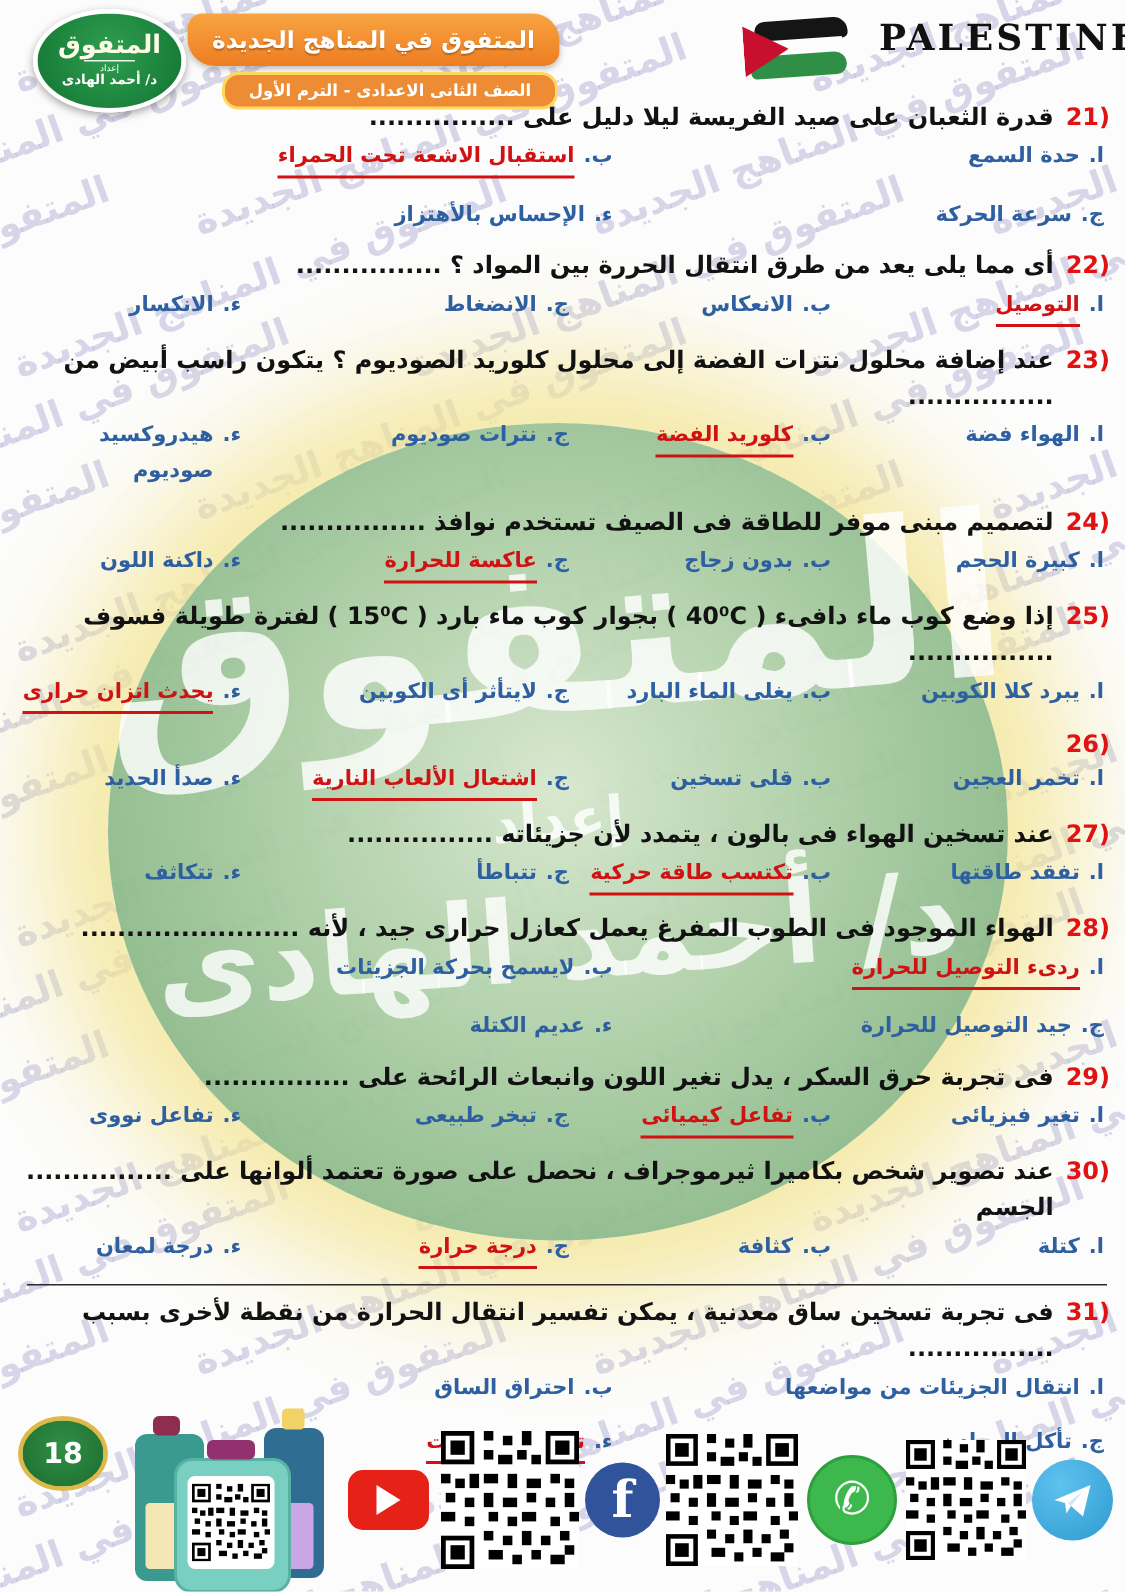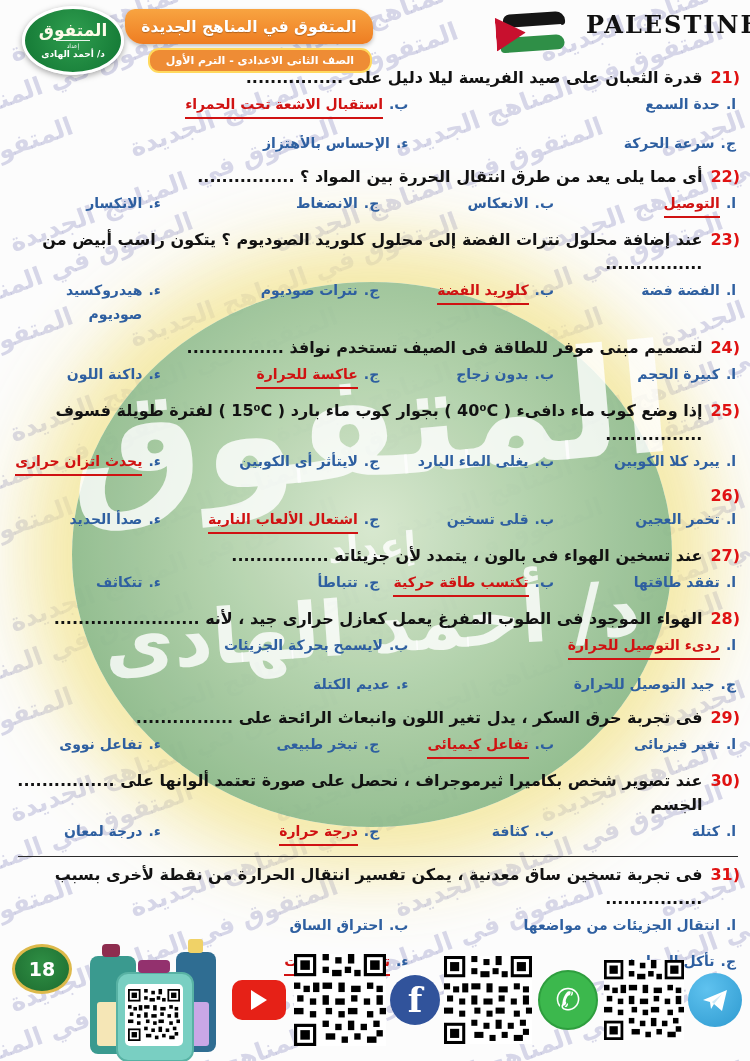--- a/index.html
+++ b/index.html
@@ -235,21 +235,21 @@
       </div>
     </div>
     <div class="question">
       <div class="q-line">
         <span class="q-num">23)</span>
         <span class="q-text">عند إضافة محلول نترات الفضة إلى محلول كلوريد الصوديوم ؟ يتكون راسب أبيض من ................</span>
       </div>
       <div class="options four-col">
         <div class="option">
           <span class="opt-letter">ا.</span>
-          <span class="opt-text">الفضة فضة</span>
+          <span class="opt-text">الهواء فضة</span>
         </div>
         <div class="option is-answer">
           <span class="opt-letter">ب.</span>
           <span class="opt-text">كلوريد الفضة</span>
         </div>
         <div class="option">
           <span class="opt-letter">ج.</span>
           <span class="opt-text">نترات صوديوم</span>
         </div>
         <div class="option">

